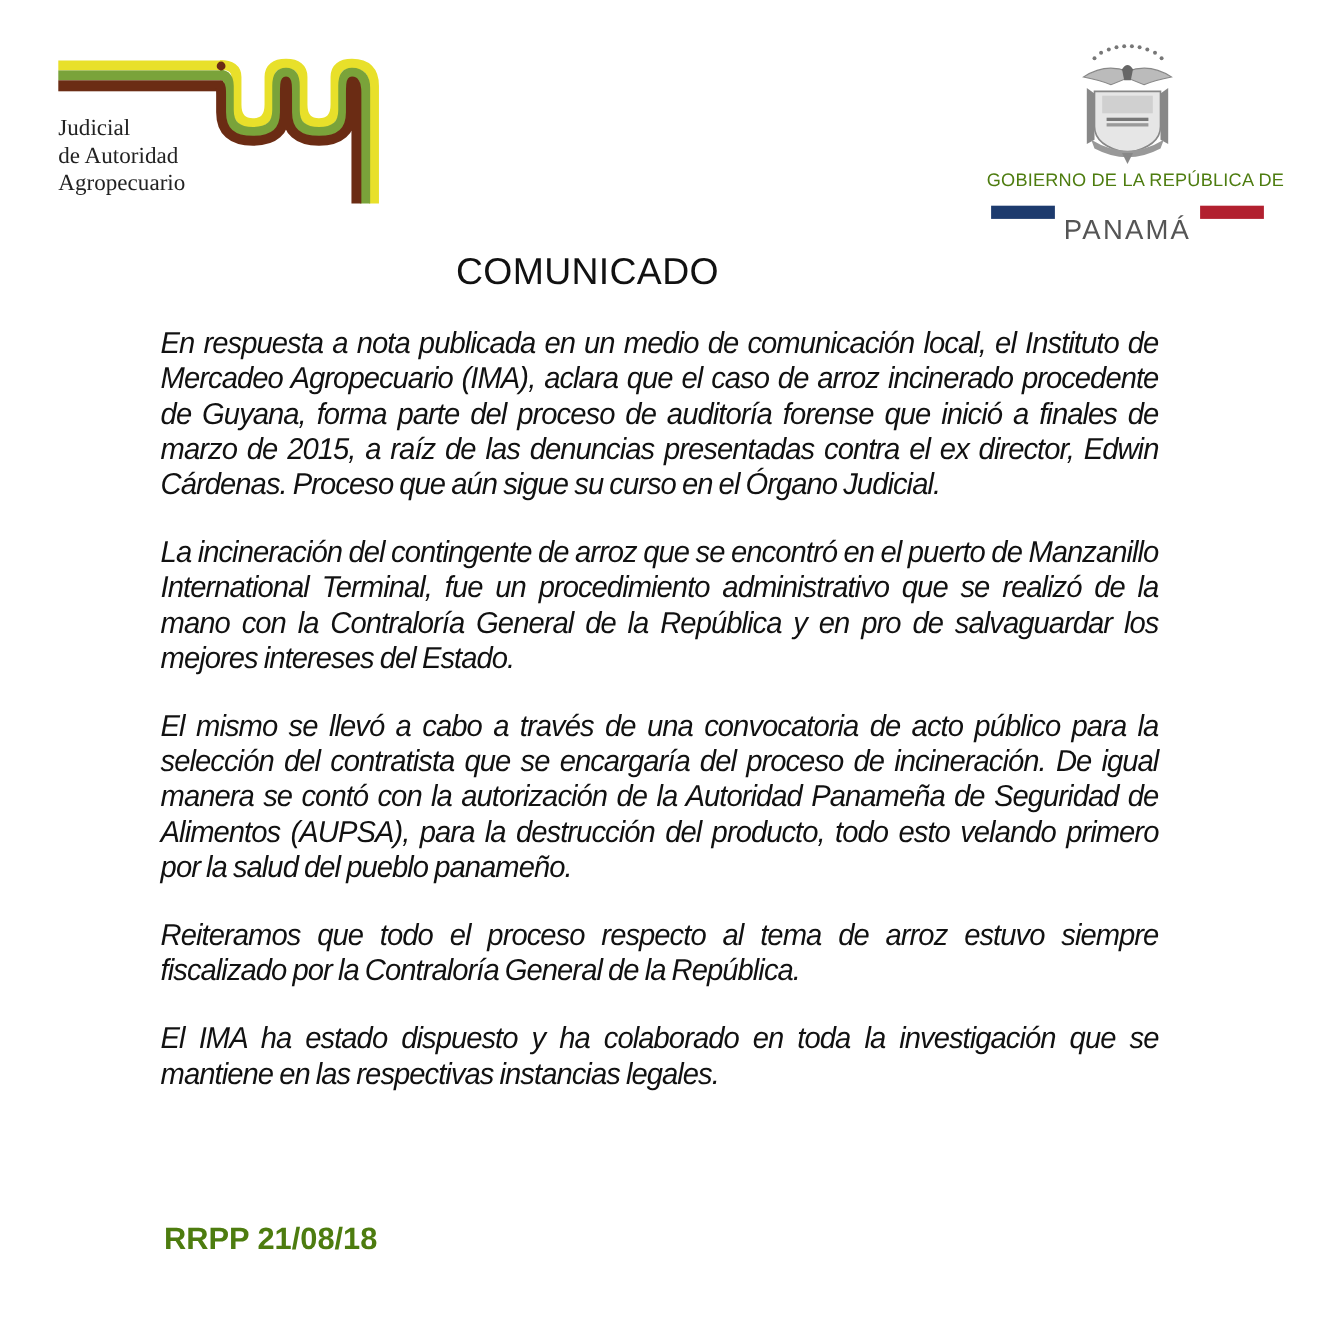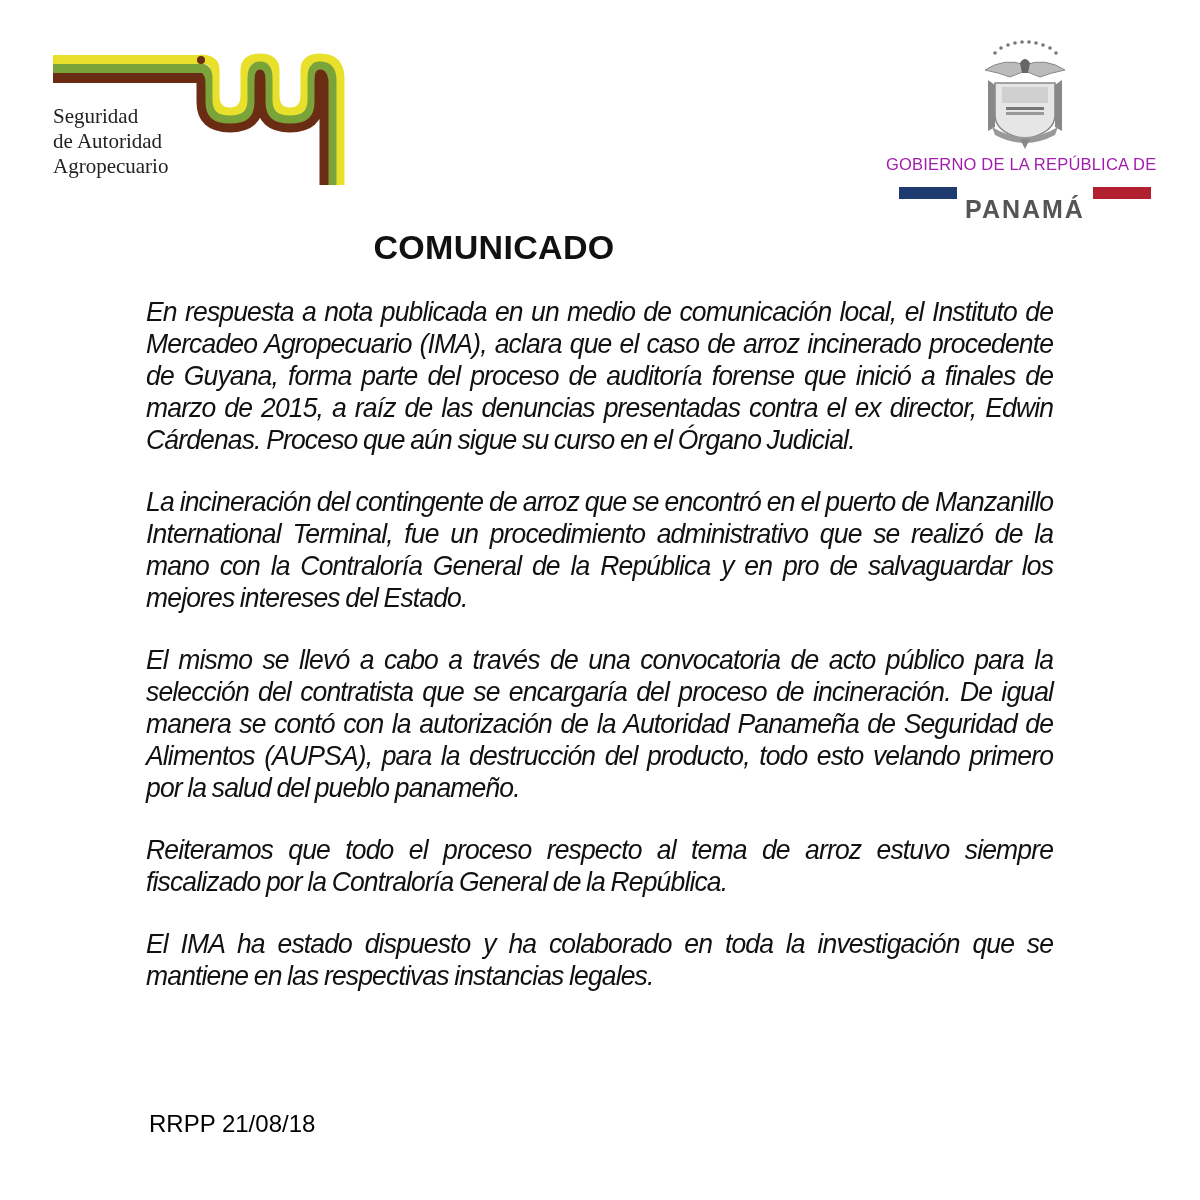--- a/index.html
+++ b/index.html
@@ -47,26 +47,26 @@
       width: 280px;
       height: 180px;
     }
     .gov-logo svg.crest {
       position: absolute;
       left: 85px;
       top: 5px;
     }
     .gov-line1 {
       position: absolute;
-      left: 1px;
+      left: 12px;
       top: 125px;
       width: 270px;
       font-size: 16.5px;
       letter-spacing: 0.2px;
-      color: #a21caf;
+      color: #4d7c0f;
       white-space: nowrap;
       font-weight: 400;
     }
     .gov-line2 {
       position: absolute;
       left: 0;
       top: 148px;
       width: 280px;
       height: 30px;
       display: flex;
@@ -74,37 +74,38 @@
       justify-content: center;
     }
     .gov-bar {
       width: 58px;
       height: 12px;
     }
     .gov-bar.blue { background: #1d3b6e; margin-right: 8px; }
     .gov-bar.red { background: #b2202f; margin-left: 8px; }
     .gov-panama {
       font-size: 25px;
-      font-weight: bold;
+      font-weight: normal;
       letter-spacing: 2px;
       color: #555;
       margin-top: 32px;
     }
 
     
     .title {
       position: absolute;
       left: 0;
       top: 228px;
       width: 988px;
       text-align: center;
       font-size: 34px;
-      font-weight: bold;
+      font-weight: normal;
       color: #111;
       letter-spacing: 0.3px;
+      padding-left: 40px;
     }
 
     
     .body-text {
       position: absolute;
       left: 146px;
       top: 296px;
       width: 908px;
       font-style: italic;
     }
@@ -116,23 +117,23 @@
       letter-spacing: -0.9px;
       word-spacing: -1px;
       transform: scaleX(0.965);
       transform-origin: left top;
       width: 940px;
     }
     .signature {
       position: absolute;
       left: 149px;
       top: 1110px;
-      font-size: 24px;
-      font-weight: normal;
-      color: #000000;
+      font-size: 28px;
+      font-weight: bold;
+      color: #4d7c0f;
     }
   </style>
 </head>
 <body>
 
 <div class="ima-logo">
   <svg width="300" height="140" viewBox="0 0 300 140">
 
     <rect x="3" y="5" width="150" height="9" fill="#e8e02a"></rect>
     <rect x="3" y="14" width="150" height="9" fill="#7aa33a"></rect>
@@ -142,21 +143,21 @@
 
     <path d="M150 18 Q158 18 158 28 L158 50 Q158 70 180 70 Q202 70 202 50 L202 28 Q202 16 210 16 Q218 16 218 28 L218 50 Q218 70 240 70 Q262 70 262 50 L262 28 Q262 16 270 16 Q282 16 282 30 L282 135" fill="none" stroke="#7aa33a" stroke-width="9"></path>
 
     <path d="M150 28 Q151 28 151 36 L151 52 Q151 78 180 78 Q209 78 209 52 L209 36 Q209 24 210 24 Q211 24 211 36 L211 52 Q211 78 240 78 Q269 78 269 52 L269 36 Q269 24 270 24 Q274 24 274 34 L274 135" fill="none" stroke="#6b2c14" stroke-width="9"></path>
 
     <line x1="240" y1="50" x2="274" y2="50" stroke="#6b2c14" stroke-width="0"></line>
 
     <circle cx="151" cy="10" r="4" fill="#6b2c14"></circle>
   </svg>
   <div class="ima-text">
-    <div>Seguridad</div>
+    <div>Judicial</div>
     <div>de Autoridad</div>
     <div>Agropecuario</div>
   </div>
 </div>
 
 <div class="gov-logo">
   <svg class="crest" width="110" height="115" viewBox="0 0 110 115">
 
     <g fill="#777">
       <circle cx="25" cy="18" r="1.8"></circle>

